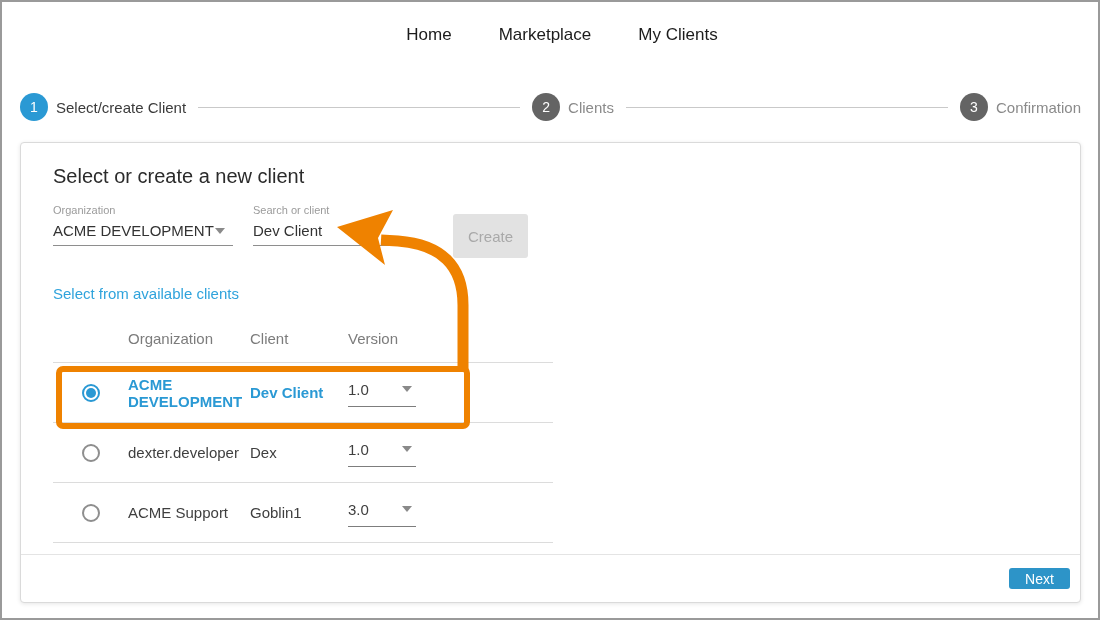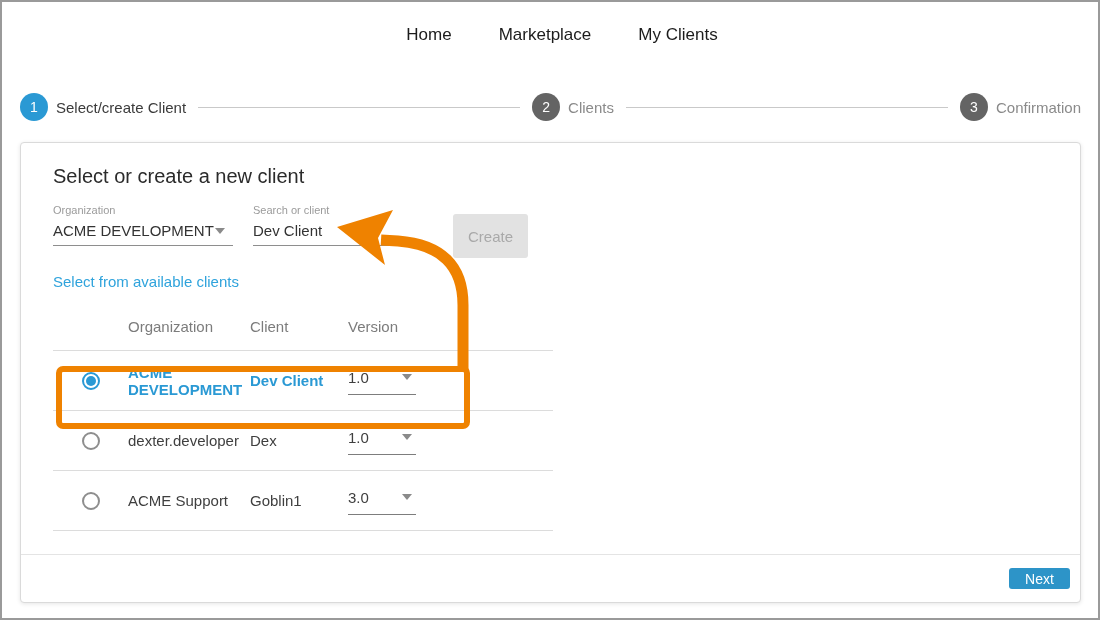--- a/index.html
+++ b/index.html
@@ -87,21 +87,21 @@
   }
   .create-btn {
     margin-top: 10px;
     width: 75px; height: 44px;
     background: #e2e2e2; color: #a9a9a9;
     border: none; border-radius: 3px;
     font-family: "Liberation Sans", sans-serif;
     font-size: 15px;
   }
   .clients-link {
-    display: inline-block; margin-top: 15px;
+    display: inline-block; margin-top: 27px;
     font-size: 15px; color: #2FA3DC; cursor: pointer; text-decoration: none;
   }
 
   
   .clients-table { width: 500px; margin-top: 12px; }
   .t-row {
     display: grid;
     grid-template-columns: 75px 122px 98px 205px;
     align-items: center;
     border-bottom: 1px solid var(--divider);

